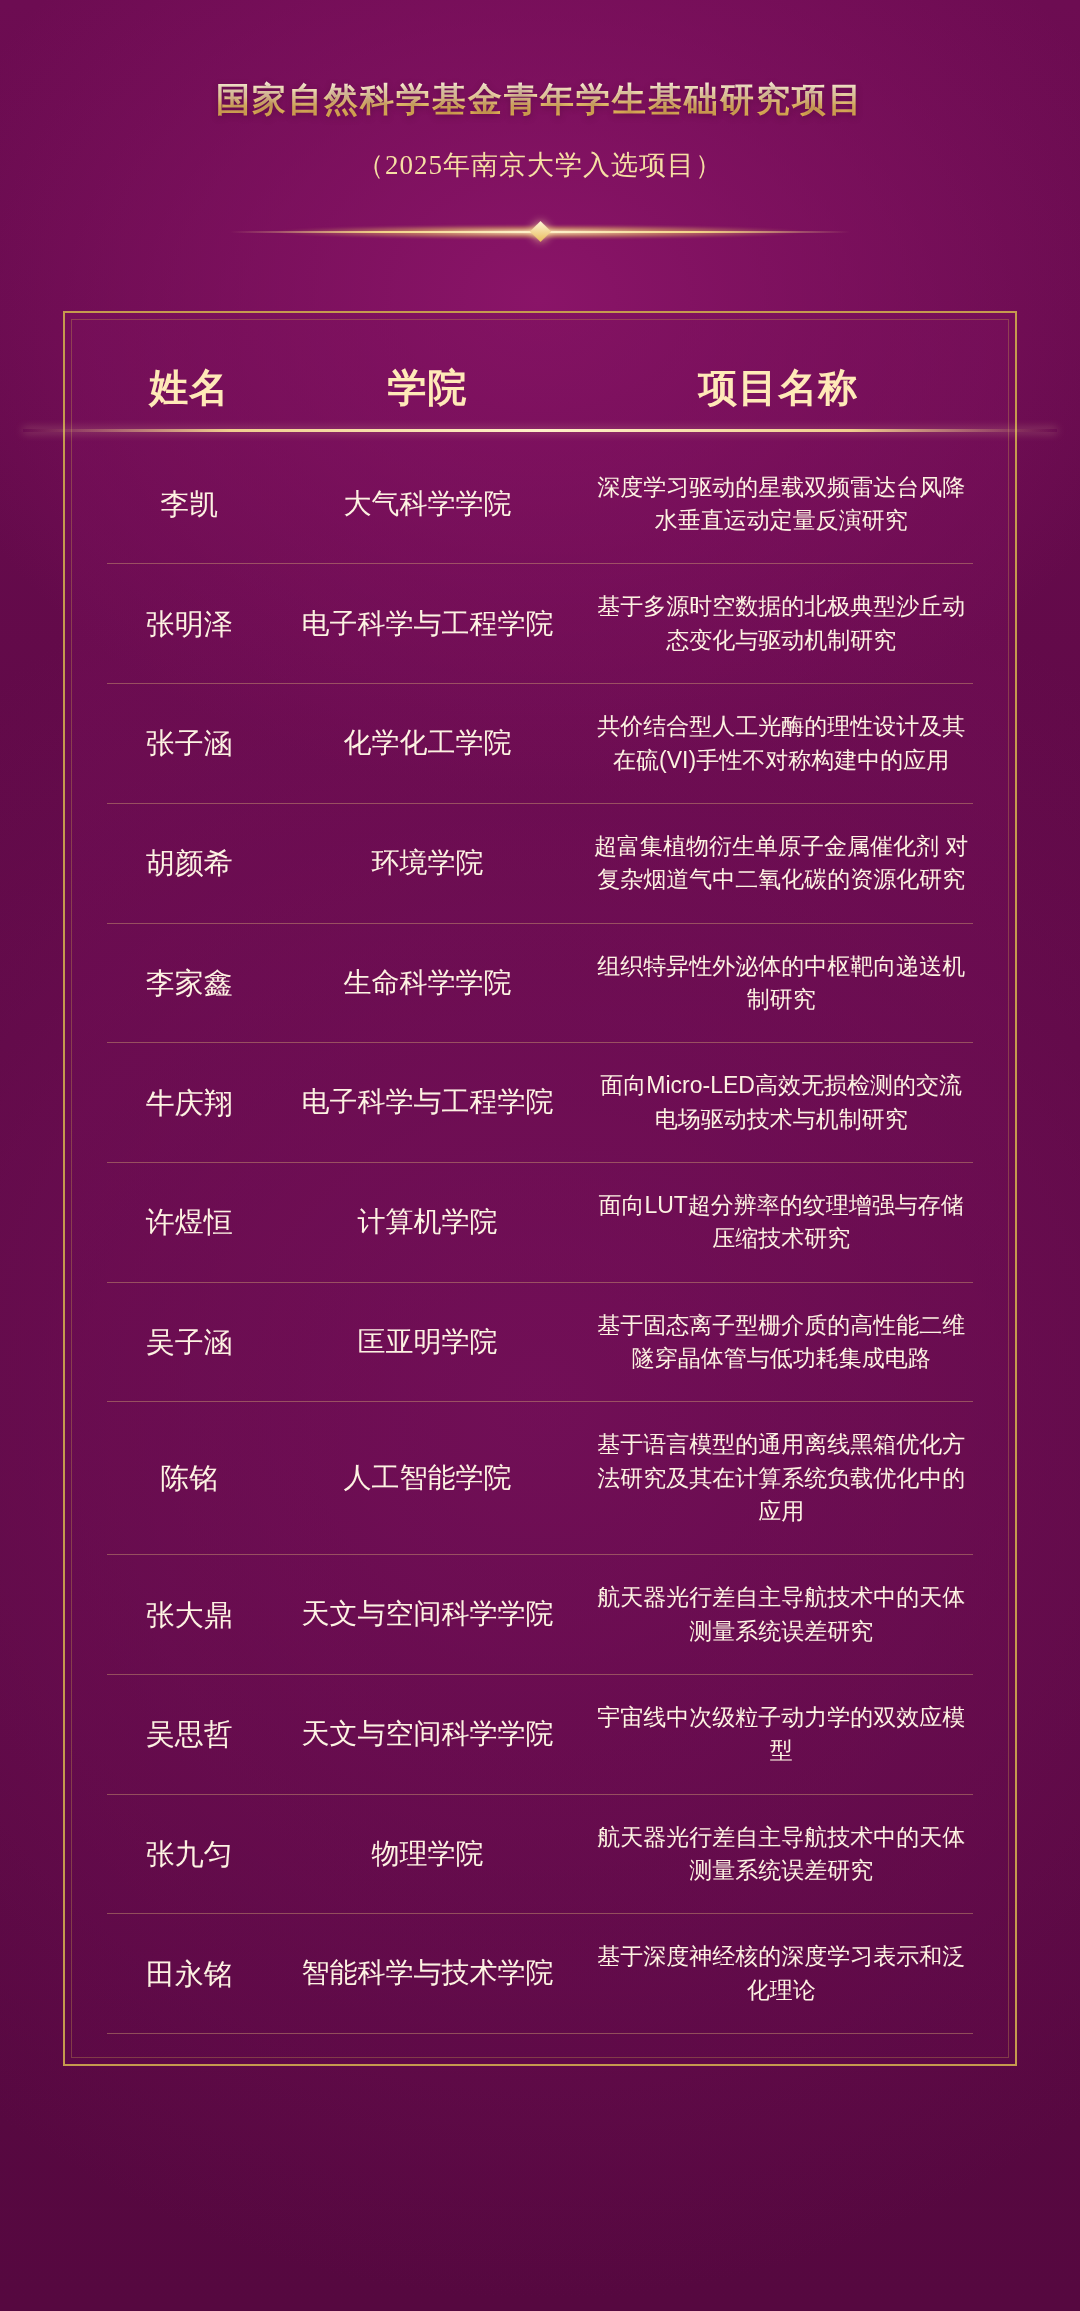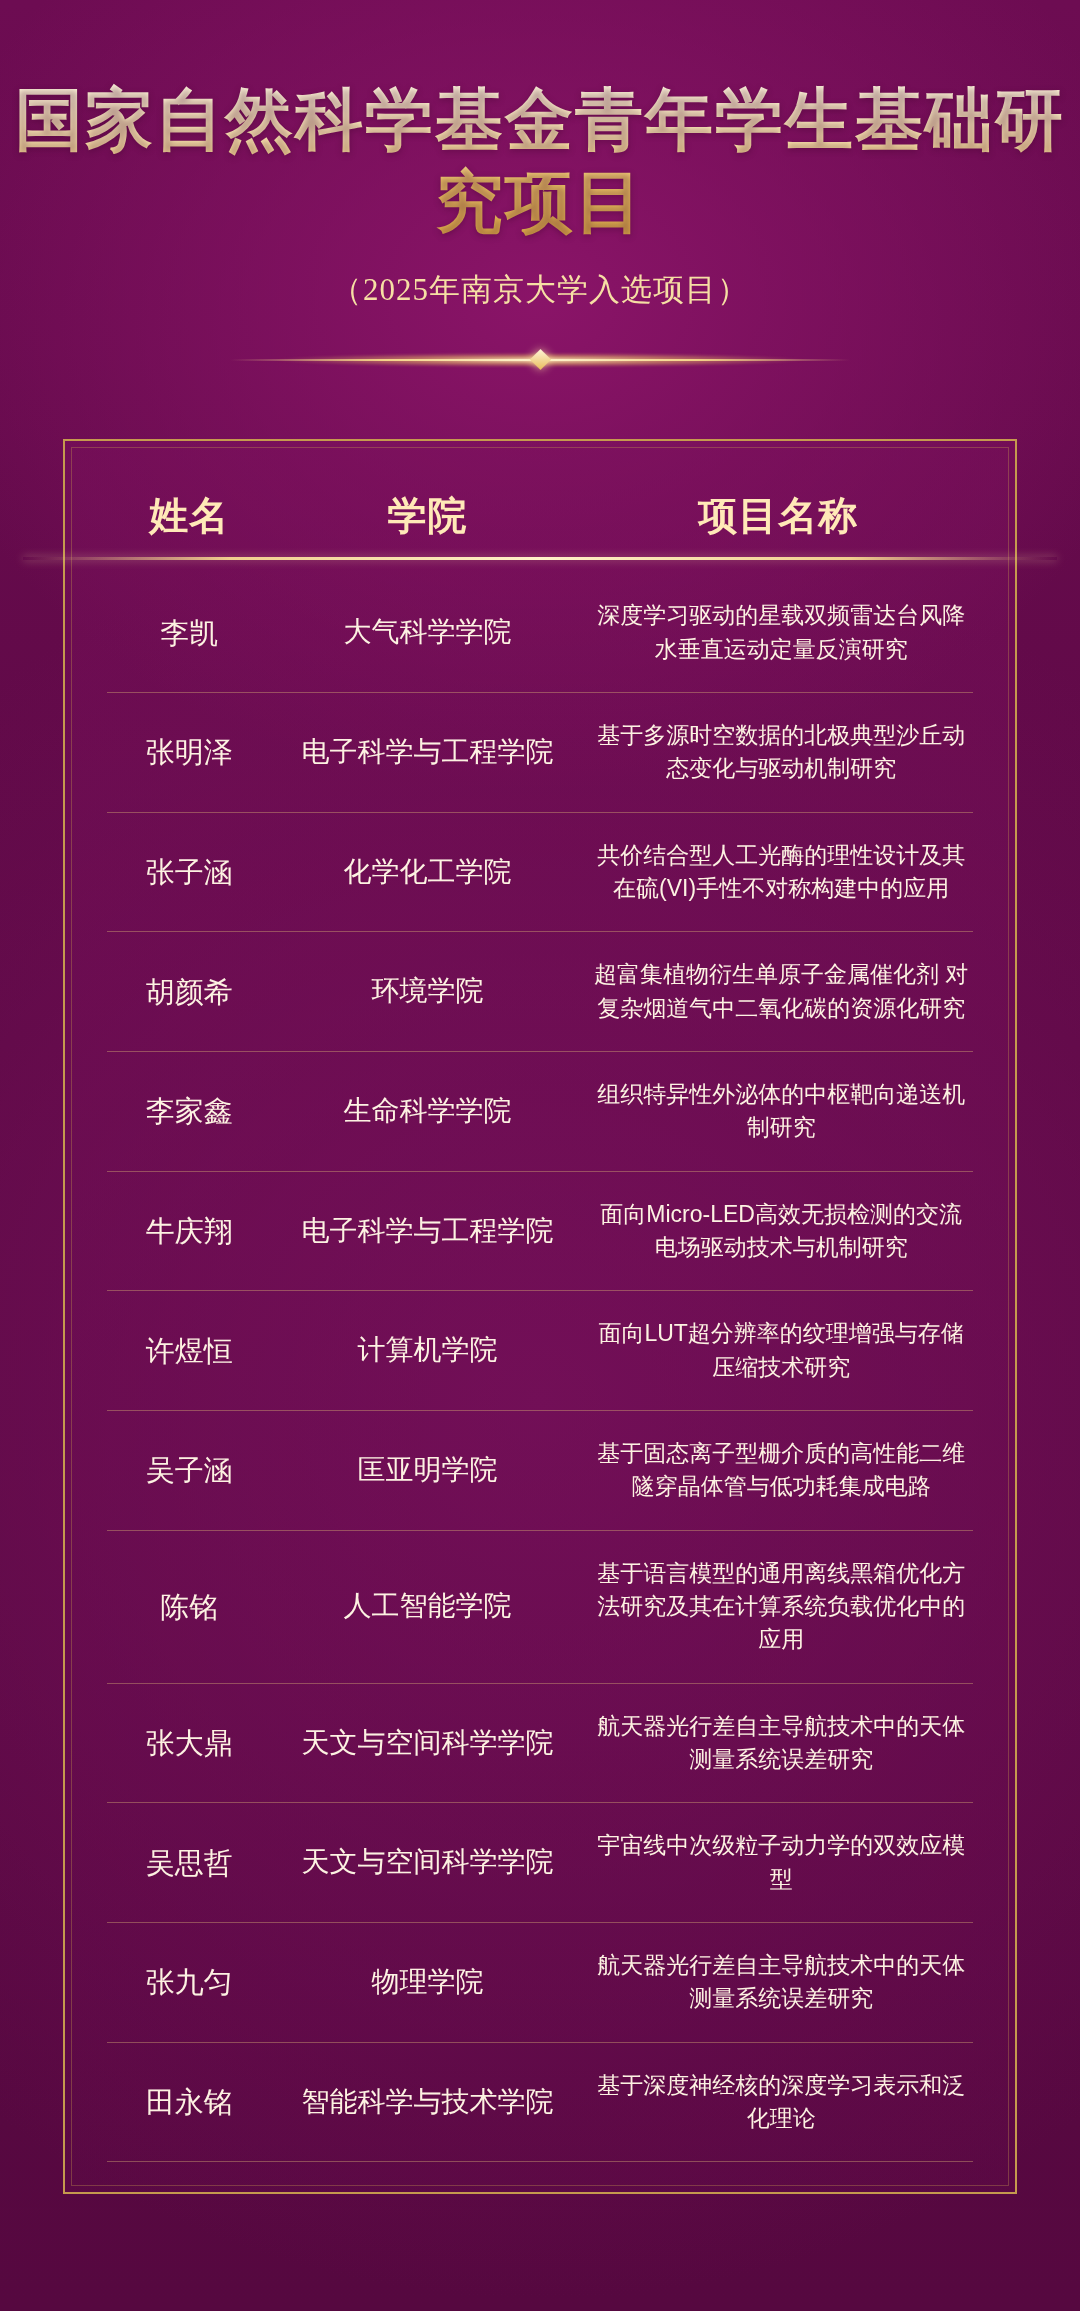--- a/index.html
+++ b/index.html
@@ -28,35 +28,35 @@
   }
 
   
   .header {
     padding-top: 80px;
     text-align: center;
   }
   .main-title {
     font-family: "Liberation Serif", serif;
     font-weight: bold;
-    font-size: 68px;
+    font-size: 34px;
     letter-spacing: 2px;
     line-height: 1.2;
     background: linear-gradient(180deg, #fff8e2 0%, #ffe9ae 38%, #f0c768 62%, #e0ae45 100%);
     -webkit-background-clip: text;
     background-clip: text;
     color: transparent;
     -webkit-text-fill-color: transparent;
     text-shadow: 0 2px 6px rgba(60,0,40,0.35);
     margin: 0;
   }
   .subtitle {
     margin: 26px 0 0 0;
     font-family: "Liberation Serif", serif;
-    font-size: 31px;
+    font-size: 27px;
     letter-spacing: 1px;
     color: #f6dfa4;
   }
 
   
   .ornament {
     position: relative;
     margin: 26px auto 0 auto;
     width: 740px;
     height: 46px;

